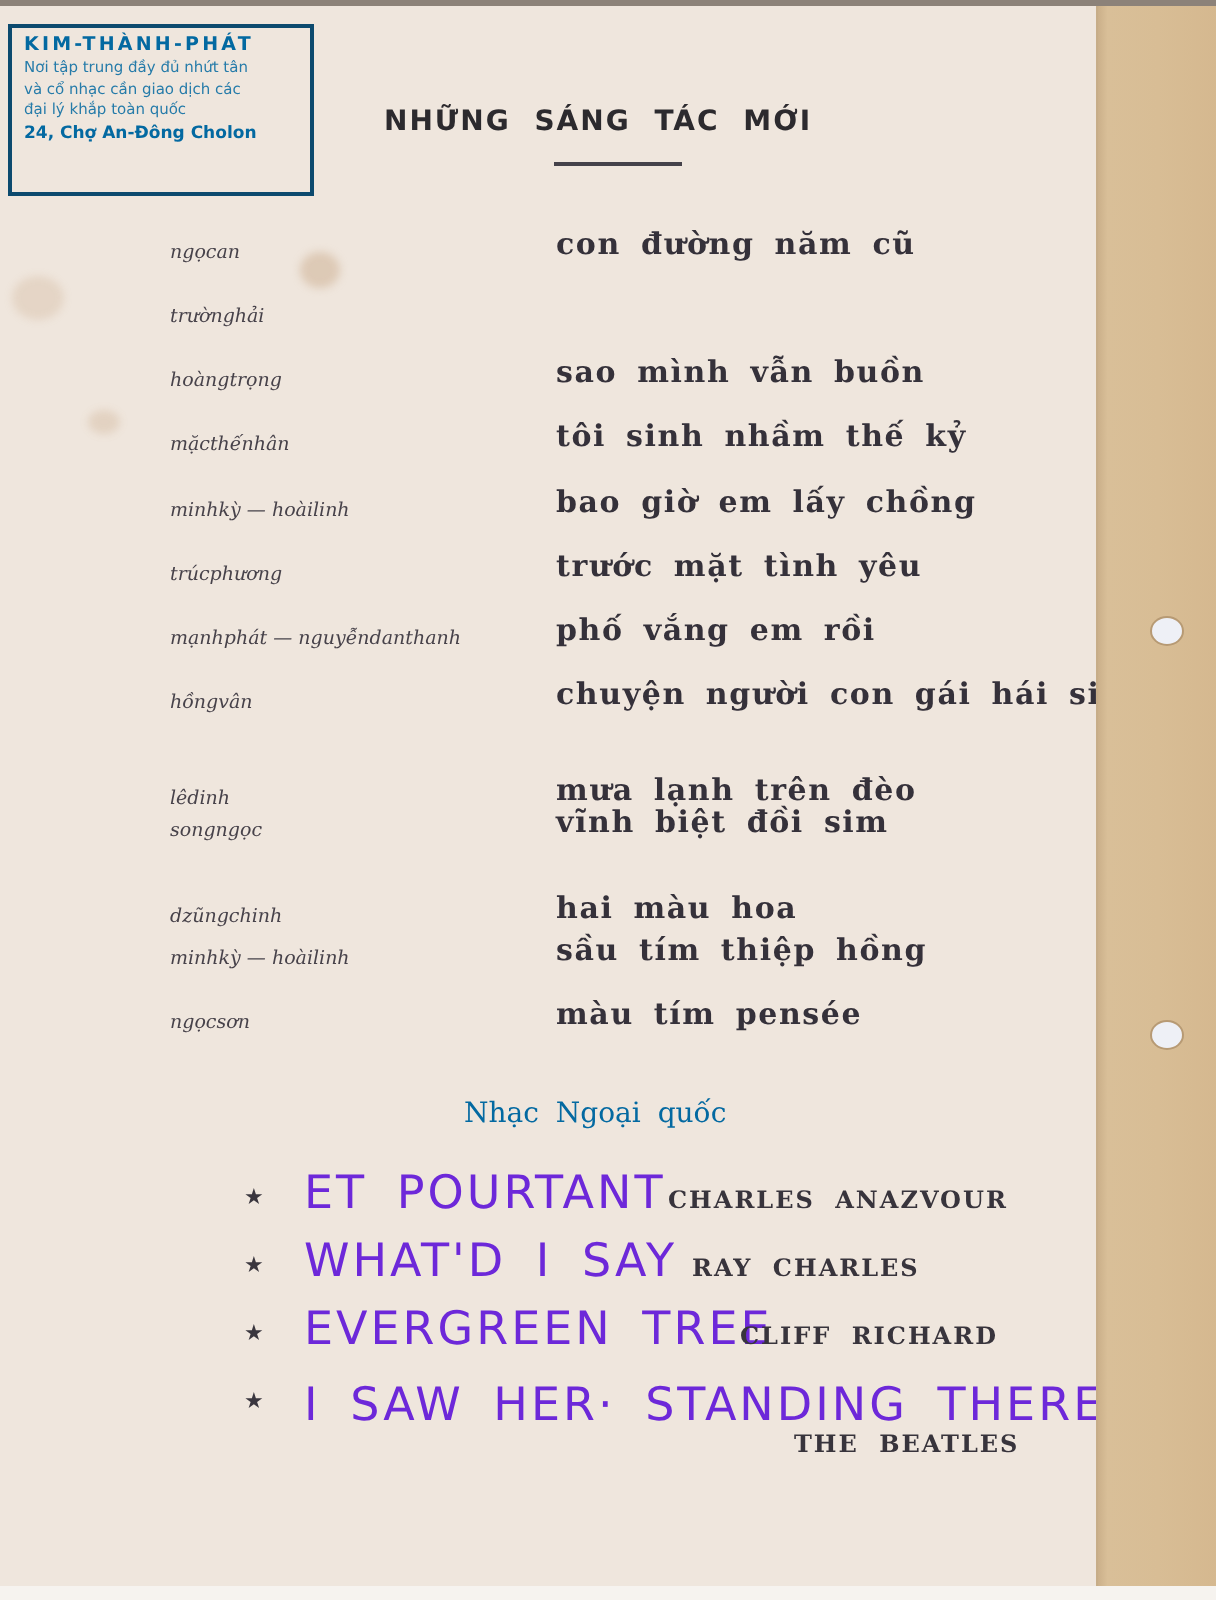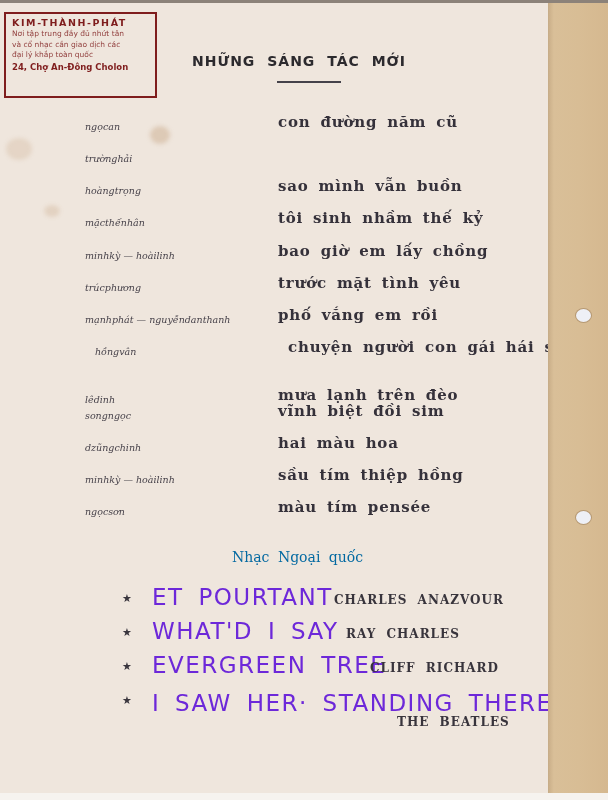--- a/index.html
+++ b/index.html
@@ -30,22 +30,22 @@
       background: #eef0f6;
       box-shadow: 0 0 0 1px #b79a74;
     }
     .stain {
       position: absolute; border-radius: 50%;
       background: rgba(190,150,110,0.35);
       filter: blur(2px);
     }
     .stamp {
       position: absolute; left: 4px; top: 12px; width: 153px; height: 86px;
-      border: 2px solid #7f1d1d; box-sizing: border-box;
-      color: #7f1d1d;
+      border: 2px solid #0c4a6e; box-sizing: border-box;
+      color: #0369a1;
       font-family: "DejaVu Sans", sans-serif;
       padding: 3px 4px 0 6px;
     }
     .stamp .stamp-title { font-size: 9.5px; font-weight: bold; letter-spacing: 1.6px; line-height: 12px; }
     .stamp .stamp-line { font-size: 7.5px; line-height: 10.5px; white-space: nowrap; opacity: 0.85; }
     .stamp .stamp-address { font-size: 8.5px; font-weight: bold; line-height: 13px; white-space: nowrap; }
 
     .heading {
       position: absolute; left: 192px; top: 53px;
       font-family: "DejaVu Sans", sans-serif; font-weight: bold;
@@ -135,33 +135,33 @@
       <span class="title">bao giờ em lấy chồng</span>
     </div>
     <div class="song-row" style="top:274px;">
       <span class="composer">trúcphương</span>
       <span class="title">trước mặt tình yêu</span>
     </div>
     <div class="song-row" style="top:306px;">
       <span class="composer">mạnhphát — nguyễndanthanh</span>
       <span class="title">phố vắng em rồi</span>
     </div>
-    <div class="song-row" style="top:338px;margin-left:10px;">
+    <div class="song-row" style="top:338px;">
       <span class="composer">hồngvân</span>
       <span class="title">chuyện người con gái hái sim</span>
     </div>
     <div class="song-row" style="top:386px;">
       <span class="composer">lêdinh</span>
       <span class="title">mưa lạnh trên đèo</span>
     </div>
     <div class="song-row" style="top:402px;">
       <span class="composer">songngọc</span>
       <span class="title">vĩnh biệt đồi sim</span>
     </div>
-    <div class="song-row" style="top:434px;">
+    <div class="song-row" style="top:445px;">
       <span class="composer">dzũngchinh</span>
       <span class="title">hai màu hoa</span>
     </div>
     <div class="song-row" style="top:466px;">
       <span class="composer">minhkỳ — hoàilinh</span>
       <span class="title">sầu tím thiệp hồng</span>
     </div>
     <div class="song-row" style="top:498px;text-align:right;">
       <span class="composer">ngọcsơn</span>
       <span class="title">màu tím pensée</span>

